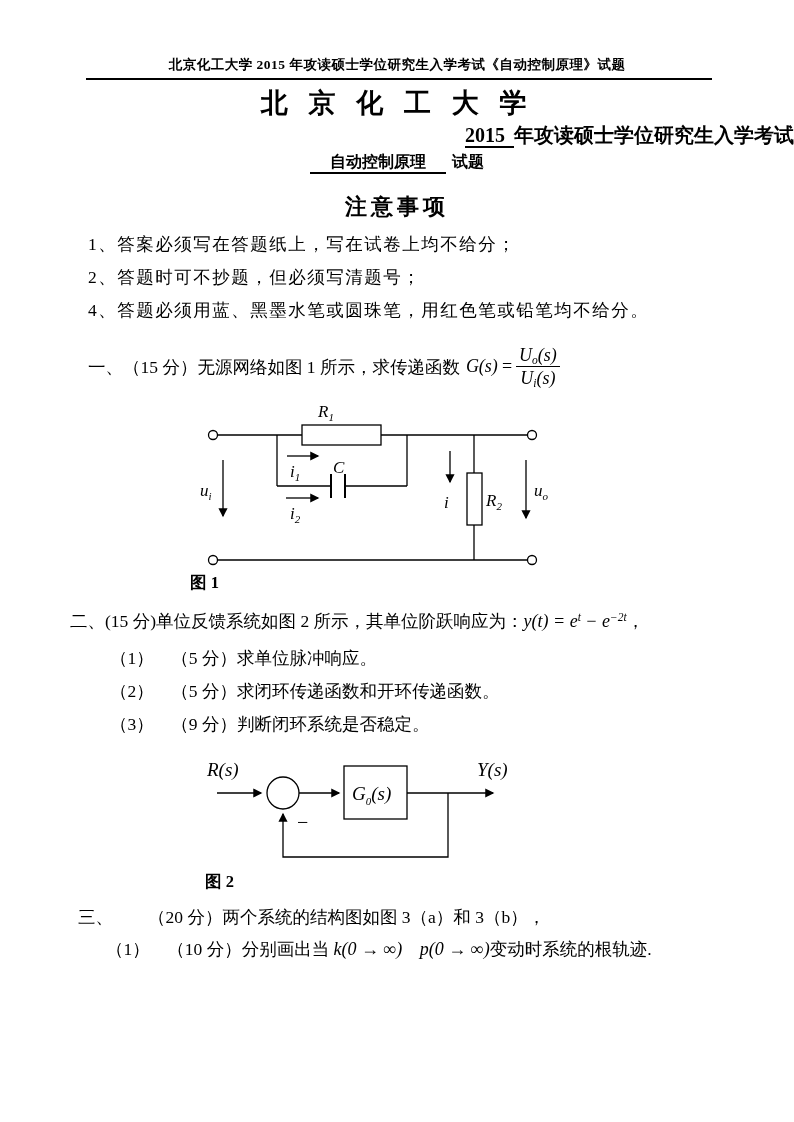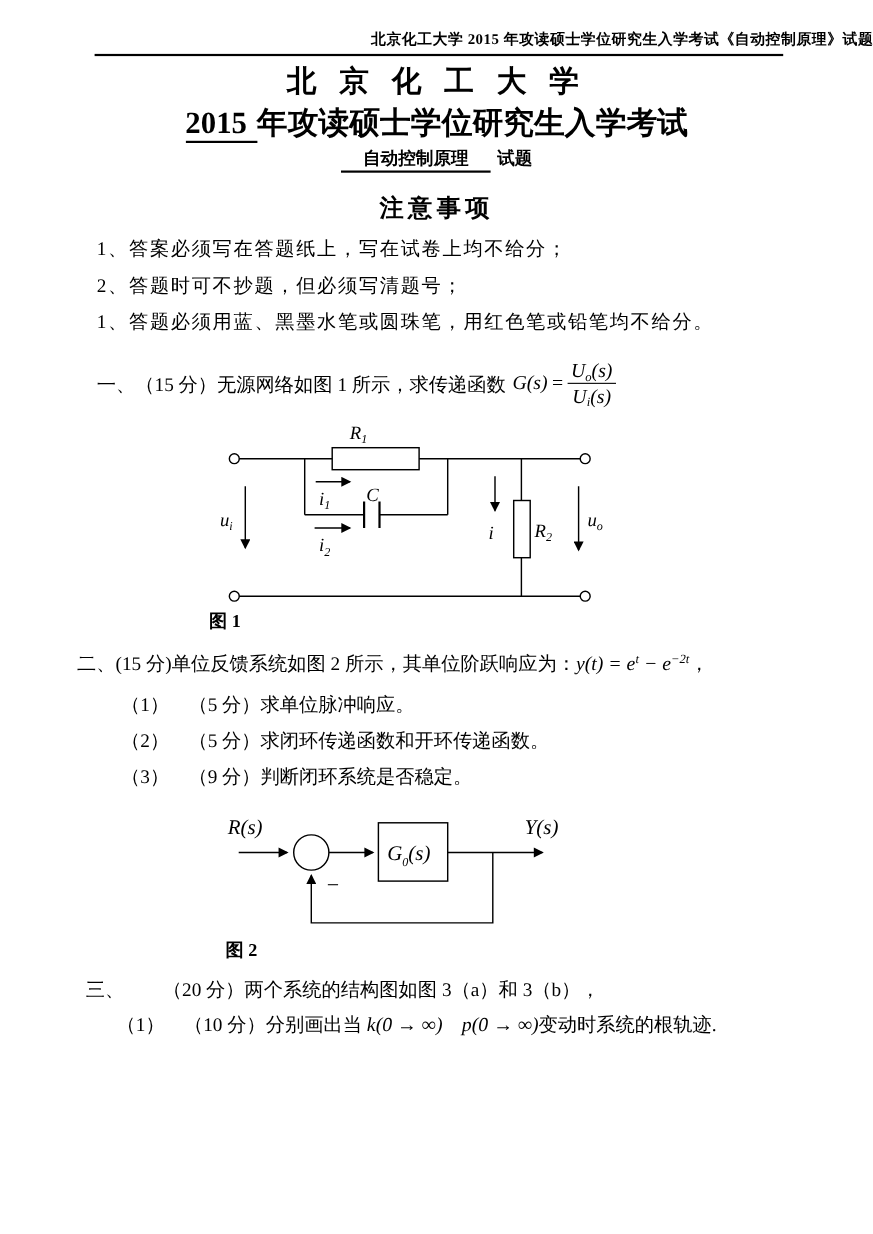--- a/index.html
+++ b/index.html
@@ -1,24 +1,24 @@
 <!DOCTYPE html>
 <html><head>
 <meta charset="utf-8">
 <style>
   html,body{margin:0;padding:0;background:#e8e8e8;}
   .page{
     width:794px;height:1122px;background:#ffffff;position:relative;
     font-family:"Liberation Serif","DejaVu Serif",serif;color:#000;
     margin:0 auto;overflow:hidden;
   }
-  .header-text{padding-top:27px;text-align:right;font-size:13.5px;font-weight:bold;letter-spacing:.5px;}
+  .header-text{padding-top:56px;text-align:center;font-size:13.5px;font-weight:bold;letter-spacing:.5px;}
   .rule{height:0;border-top:2.2px solid #000;margin:4px 82px 0 86px;}
   .t1{margin-top:5px;text-align:center;font-size:27px;font-weight:bold;letter-spacing:7px;}
-  .t2{margin-top:1px;text-align:center;font-size:28px;font-weight:bold;}
+  .t2{margin-top:1px;text-align:right;font-size:20px;font-weight:bold;}
   .t3{margin-top:3px;text-align:center;font-size:16px;font-weight:bold;}
   .u2015{border-bottom:2.2px solid #000;padding-right:9px;}
   .usubj{border-bottom:2.2px solid #000;padding:0 20px 2px 20px;}
   .t3-rest{margin-left:6px;}
   .notice-head{margin-top:19px;text-align:center;font-size:22px;font-weight:bold;letter-spacing:4px;}
   .notice{margin-top:6px;}
   .notice p{margin:0 0 0 88px;font-size:17.5px;line-height:33px;letter-spacing:1.5px;}
   .q{font-size:17.5px;}
   .q1{margin:18px 0 0 88px;display:flex;align-items:center;}
   .math{font-family:"Liberation Serif","DejaVu Serif",serif;font-style:italic;font-size:18px;}
@@ -54,21 +54,21 @@
   <div class="rule"></div>
 
   <div class="t1">北 京 化 工 大 学</div>
   <div class="t2"><span class="u2015">2015</span><span>年攻读硕士学位研究生入学考试</span></div>
   <div class="t3"><span class="usubj">自动控制原理</span><span class="t3-rest">试题</span></div>
 
   <div class="notice-head">注意事项</div>
   <div class="notice">
     <p>1、答案必须写在答题纸上，写在试卷上均不给分；</p>
     <p>2、答题时可不抄题，但必须写清题号；</p>
-    <p>1、答题必须用蓝、黑墨水笔或圆珠笔，用红色笔或铅笔均不给分。</p>
+    <p>4、答题必须用蓝、黑墨水笔或圆珠笔，用红色笔或铅笔均不给分。</p>
   </div>
 
   <div class="q q1">
     <span>一、（15 分）无源网络如图 1 所示，求传递函数</span>
     <span class="math" style="margin-left:6px;">G(s)</span>
     <span class="math matheq">=</span>
     <span class="math frac">
       <span class="num"><span>U</span><span class="sub">o</span><span>(s)</span></span>
       <span class="den"><span>U</span><span class="sub">i</span><span>(s)</span></span>
     </span>

